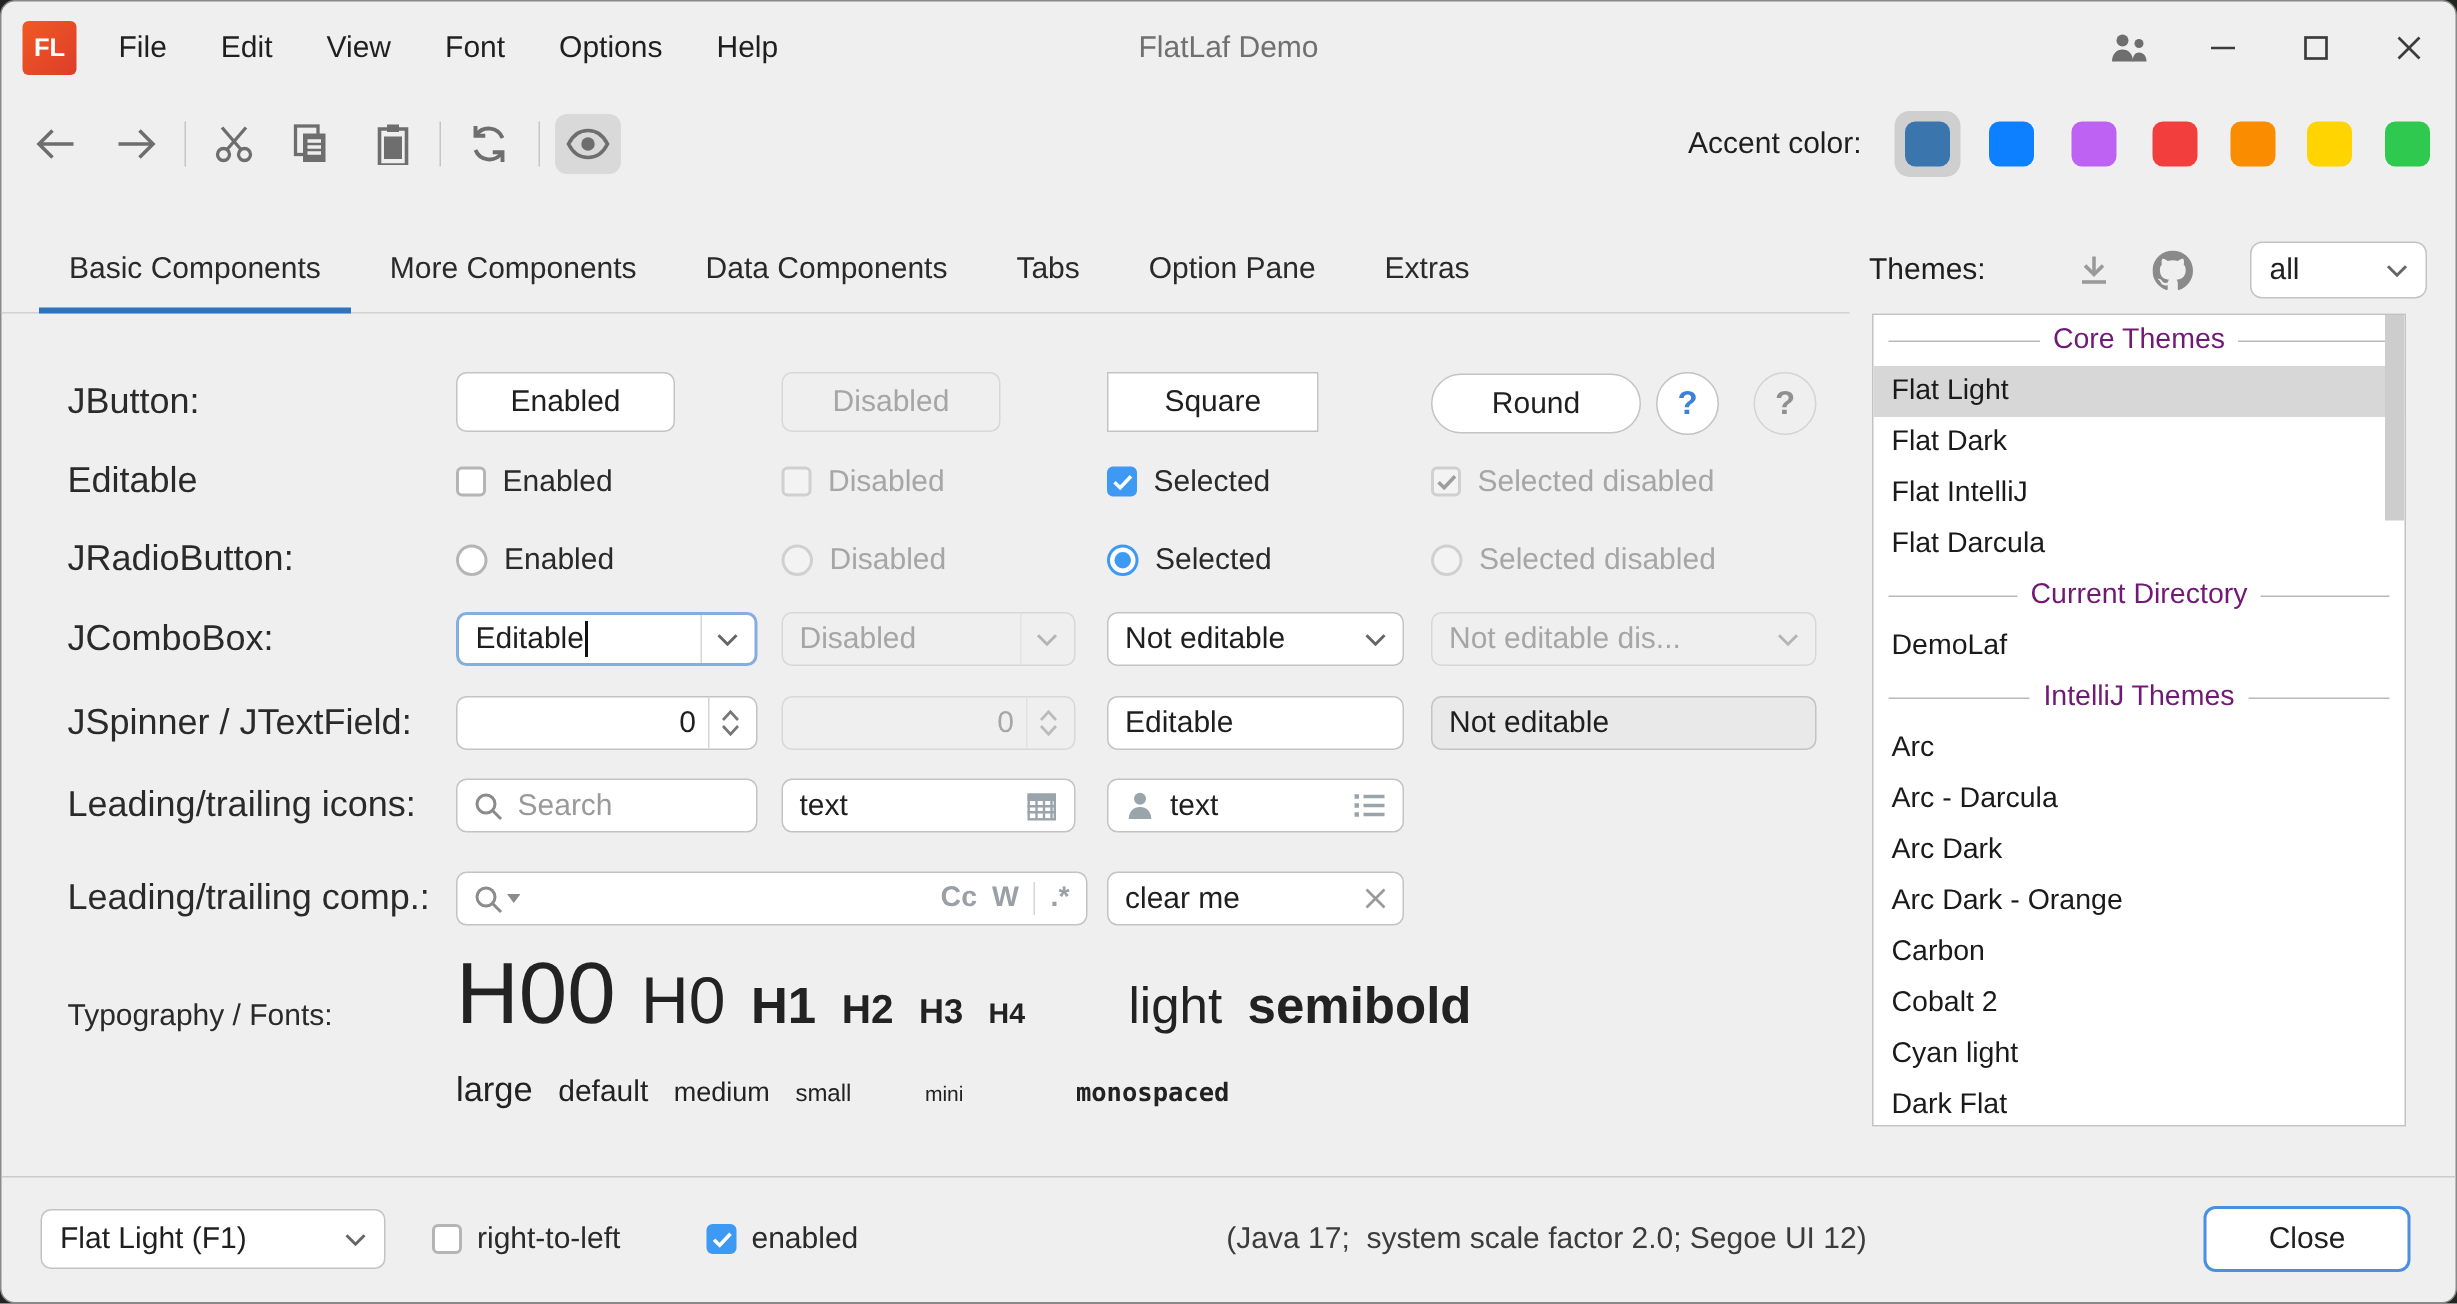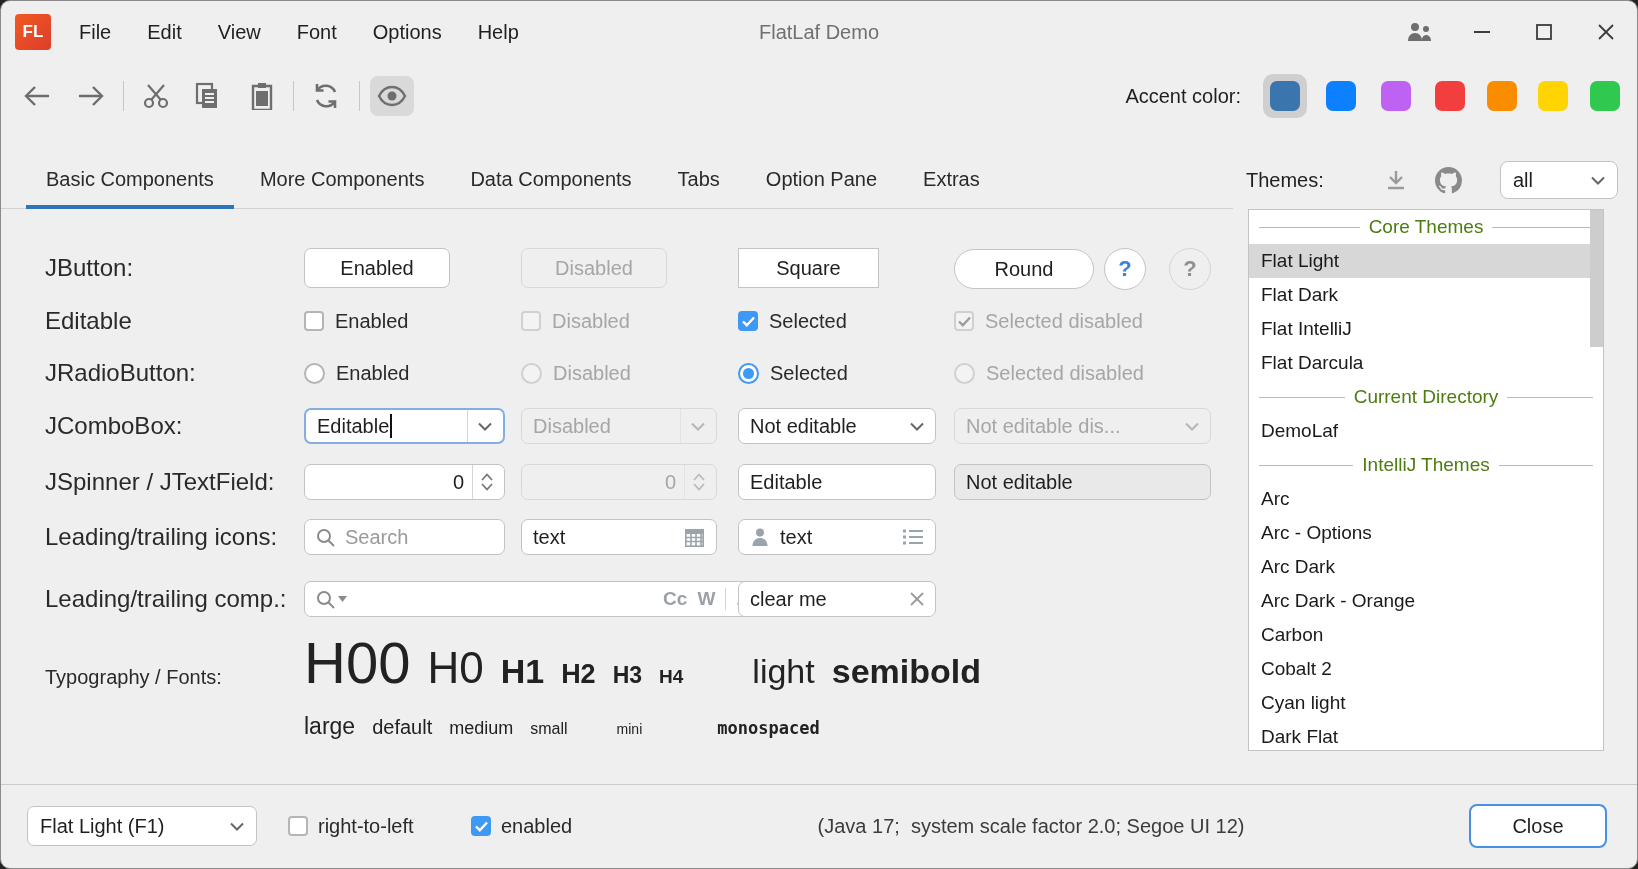--- a/index.html
+++ b/index.html
@@ -122,21 +122,21 @@
   .tlarge{font-size:23px;} .tdefault{font-size:20px;} .tmedium{font-size:18px;} .tsmall{font-size:16px;} .tmini{font-size:14px;padding-left:32px;}
   .tmono{font-size:17px; font-family:"DejaVu Sans Mono", monospace; font-weight:600; margin-left:58px;}
 
   
   .themes-list {
     position:absolute; left:1247px; top:208px; width:356px; height:542px;
     background:#fff; border:1px solid #c3c3c3; overflow:hidden;
   }
   .th-item { height:34px; display:flex; align-items:center; padding:0 12px; font-size:19px; color:#1a1a1a; }
   .th-item.selected { background:#d7d7d7; }
-  .th-header { height:34px; display:flex; align-items:center; padding:0 10px; gap:9px; font-size:19px; color:#4d7c0f; }
+  .th-header { height:34px; display:flex; align-items:center; padding:0 10px; gap:9px; font-size:19px; color:#701a75; }
   .th-header .hline { flex:1; height:1px; background:#b9b9b9; }
   .th-scrollthumb { position:absolute; right:0; top:0; width:13px; height:137px; background:#cdcdcd; }
 
   
   .statusbar { position:absolute; left:0; right:0; top:783px; bottom:0; border-top:1px solid #cbcbcb; }
   .lnf-combo {
     position:absolute; left:26px; top:21px; width:230px; height:40px;
     background:#fff; border:1px solid #c3c3c3; border-radius:7px;
     display:flex; align-items:center; padding:0 12px; font-size:20px; color:#1f1f1f;
   }
@@ -476,21 +476,21 @@
             <line x1="7" y1="9" x2="21" y2="9"></line>
           <rect x="1" y="13.5" width="3" height="3" stroke="none"></rect>
             <line x1="7" y1="15" x2="21" y2="15"></line>
         </svg>
       </span>
     </div>
   </div>
 
   <div class="row" style="top:540px; height:36px;margin-top:40px;">
     <div class="flabel" style="line-height:36px">Leading/trailing comp.:</div>
-    <div class="field" style="position:absolute; left:303px; width:457px;">
+    <div class="field" style="position:absolute; left:303px; width:421px;">
       <span class="lead-ic" style="gap:3px">
         <svg width="19" height="19" viewBox="0 0 19 19" fill="none" stroke="currentColor" stroke-width="2">
             <circle cx="8" cy="8" r="6"></circle>
             <line x1="12.5" y1="12.5" x2="18" y2="18"></line>
           </svg>
         <svg width="9" height="6" viewBox="0 0 9 6" fill="#8b8b8b">
             <polygon points="0,0 9,0 4.5,6"></polygon>
           </svg>
       </span>
       <span class="srch-ops">
@@ -546,21 +546,21 @@
         <span>Current Directory</span>
         <span class="hline"></span>
       </div>
     <div class="th-item">DemoLaf</div>
     <div class="th-header">
         <span class="hline"></span>
         <span>IntelliJ Themes</span>
         <span class="hline"></span>
       </div>
     <div class="th-item">Arc</div>
-    <div class="th-item">Arc - Options</div>
+    <div class="th-item">Arc - Darcula</div>
     <div class="th-item">Arc Dark</div>
     <div class="th-item">Arc Dark - Orange</div>
     <div class="th-item">Carbon</div>
     <div class="th-item">Cobalt 2</div>
     <div class="th-item">Cyan light</div>
     <div class="th-item">Dark Flat</div>
     <div class="th-scrollthumb"></div>
   </div>
 
   <div class="statusbar">

